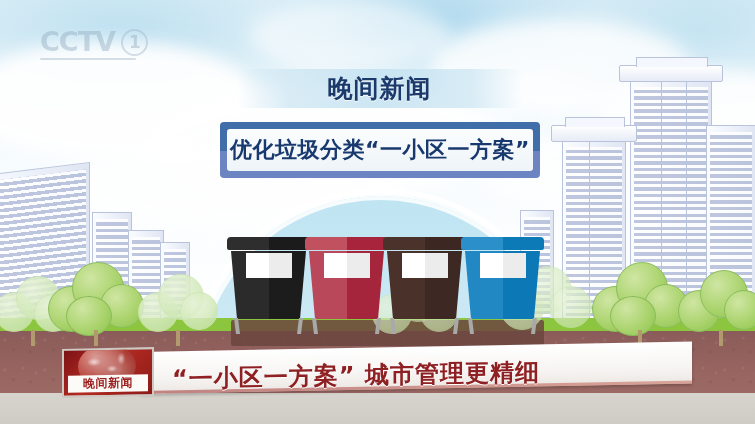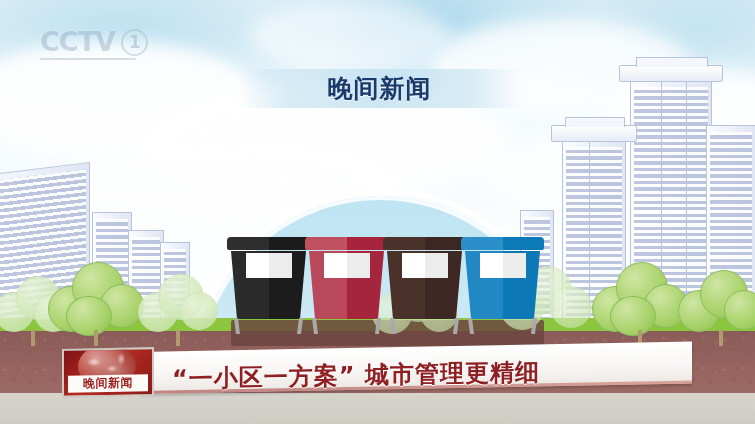--- a/index.html
+++ b/index.html
@@ -355,20 +355,25 @@
       <span>CCTV</span>
       <span class="one">1</span>
     </div>
     <div class="rule"></div>
   </div>
 
   <div class="t1">
     <span>晚间新闻</span>
   </div>
 
+  <div class="t2">
+    <div class="inner">
+      <span>优化垃圾分类“一小区一方案”</span>
+    </div>
+  </div>
 
   <div class="ticker">
     <div class="bar"></div>
     <div class="txt">
       <span>“一小区一方案” 城市管理更精细</span>
     </div>
     <div class="logo">
       <div class="globe"></div>
       <div class="name">
         <span>晚间新闻</span>

